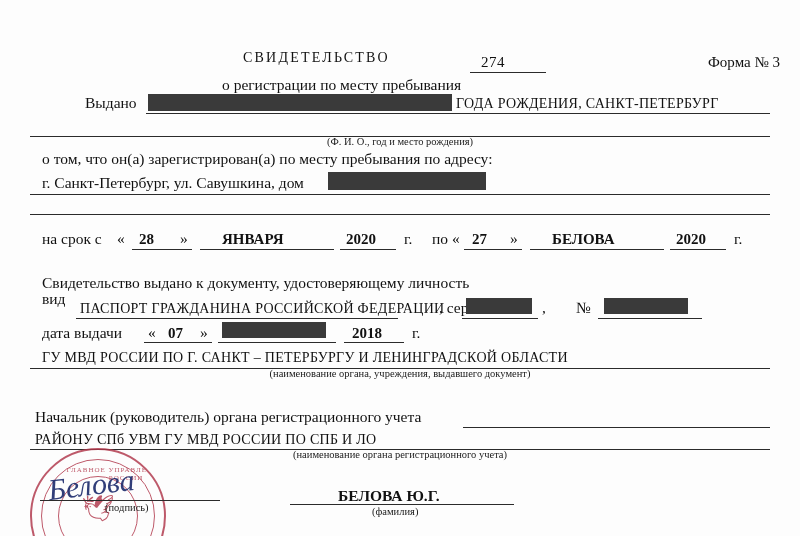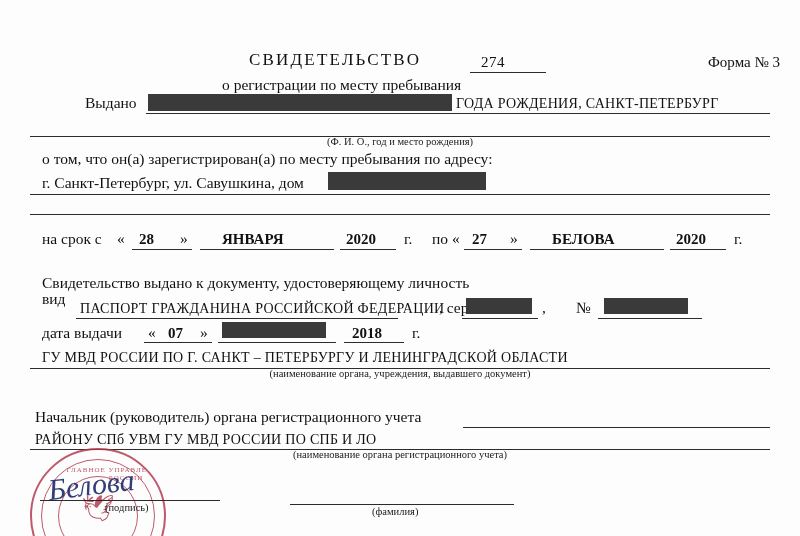--- a/index.html
+++ b/index.html
@@ -34,23 +34,22 @@
     position: absolute;
     font-size: 10.5px;
     color: #1a1a1a;
     white-space: nowrap;
     text-align: center;
   }
   .form-no {
     font-size: 15px;
   }
   .title-main {
-    font-size: 17px;
+    font-size: 14px;
     letter-spacing: 2.2px;
-    margin-left: 6px;
   }
   .title-sub {
     font-size: 15.5px;
   }
   .num-274 {
     font-size: 15px;
     letter-spacing: 0.5px;
   }
   .body-text {
     font-size: 15.5px;
@@ -205,16 +204,17 @@
     <div class="inner2"></div>
     <div class="stamp-arc-top">ГЛАВНОЕ УПРАВЛЕНИЕ МВД РОССИИ</div>
     <div class="eagle">🕊</div>
 
   </div>
 
   <div class="signature">Белова</div>
   <div class="line" style="left: 40px; top: 500px; width: 180px;"></div>
   <div class="sign-caption" style="left: 105px; top: 502px;">(подпись)</div>
 
+  <div class="txt body-text" style="left: 338px; top: 487px; font-weight: bold;">БЕЛОВА Ю.Г.</div>
   <div class="line" style="left: 290px; top: 504px; width: 224px;"></div>
   <div class="sign-caption" style="left: 372px; top: 506px;">(фамилия)</div>
 
 </div>
 
 </body></html>

